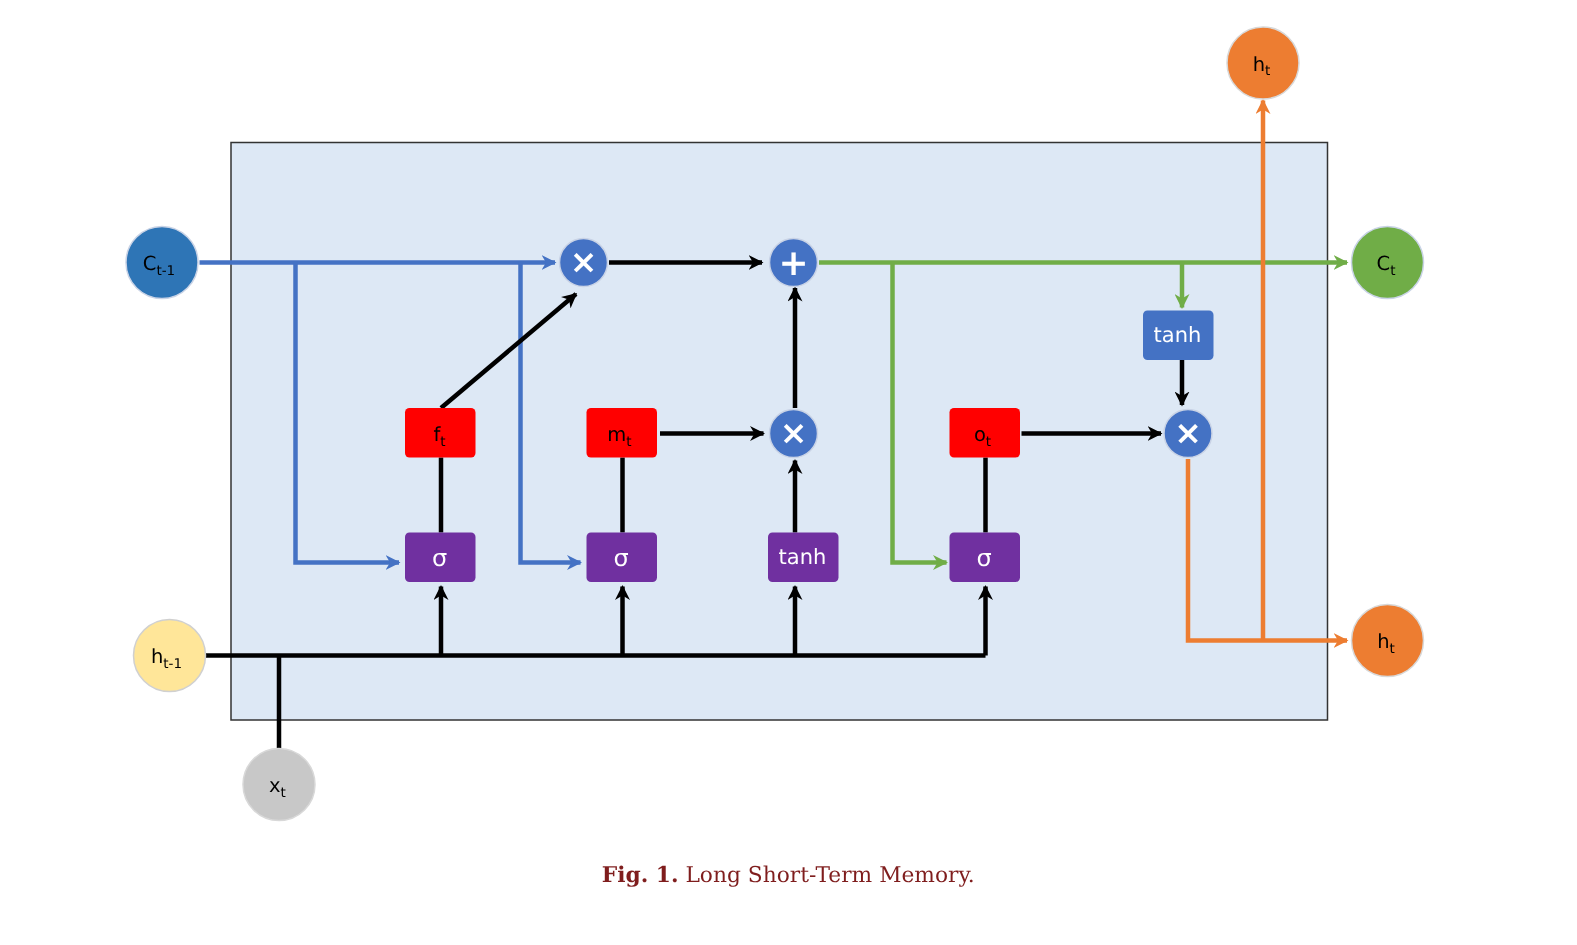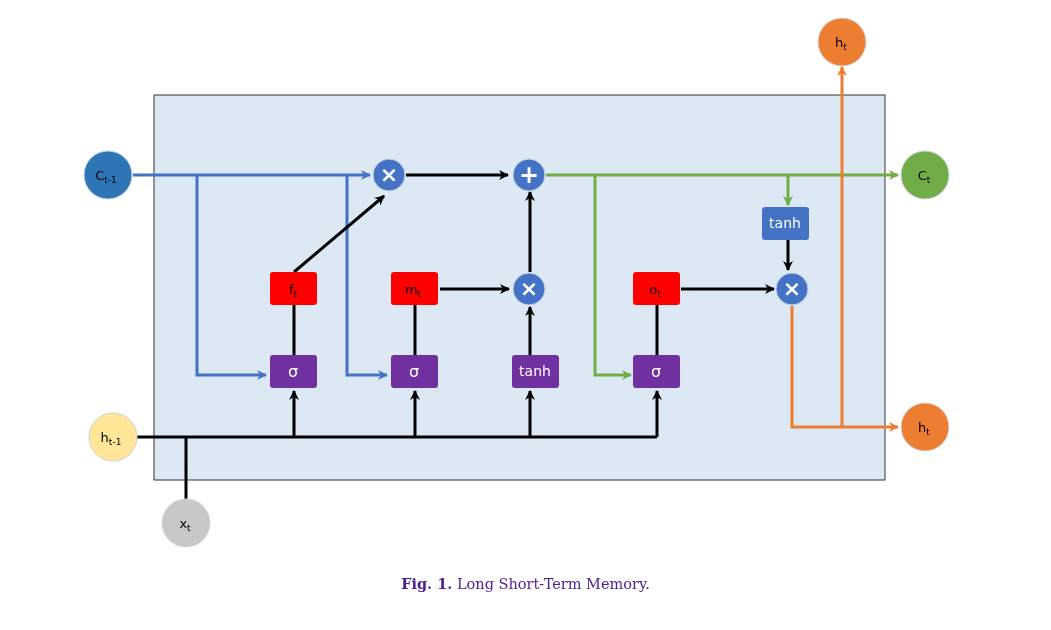--- a/index.html
+++ b/index.html
@@ -1,19 +1,19 @@
 <!DOCTYPE html>
 <html><head>
 <meta charset="utf-8">
 <style>
   html, body { margin:0; padding:0; background:#ffffff; }
   body { width:1051px; height:630px; position:relative; overflow:hidden; font-family:"DejaVu Sans", sans-serif; }
   #diagram { position:absolute; left:0; top:0; }
   .lbl { font-family:"DejaVu Sans", sans-serif; }
-  #caption { position:absolute; left:0; width:1051px; top:575px; text-align:center; font-family:"DejaVu Serif", serif; font-size:14.5px; color:#4c1d95; }
+  #caption { position:absolute; left:0; width:1051px; top:575px; text-align:center; font-family:"DejaVu Serif", serif; font-size:14.5px; color:#7f1d1d; }
   #caption b { font-weight:bold; }
 </style>
 </head>
 <body>
 
 <svg id="diagram" width="1051" height="630" viewBox="0 0 1051 630" xmlns="http://www.w3.org/2000/svg">
   <defs>
     <marker id="ah-black" markerWidth="10" markerHeight="10" refX="9" refY="5" orient="auto" markerUnits="userSpaceOnUse">
       <path d="M0,0 L10,5 L0,10 L3,5 z" fill="#000"></path>
     </marker>

